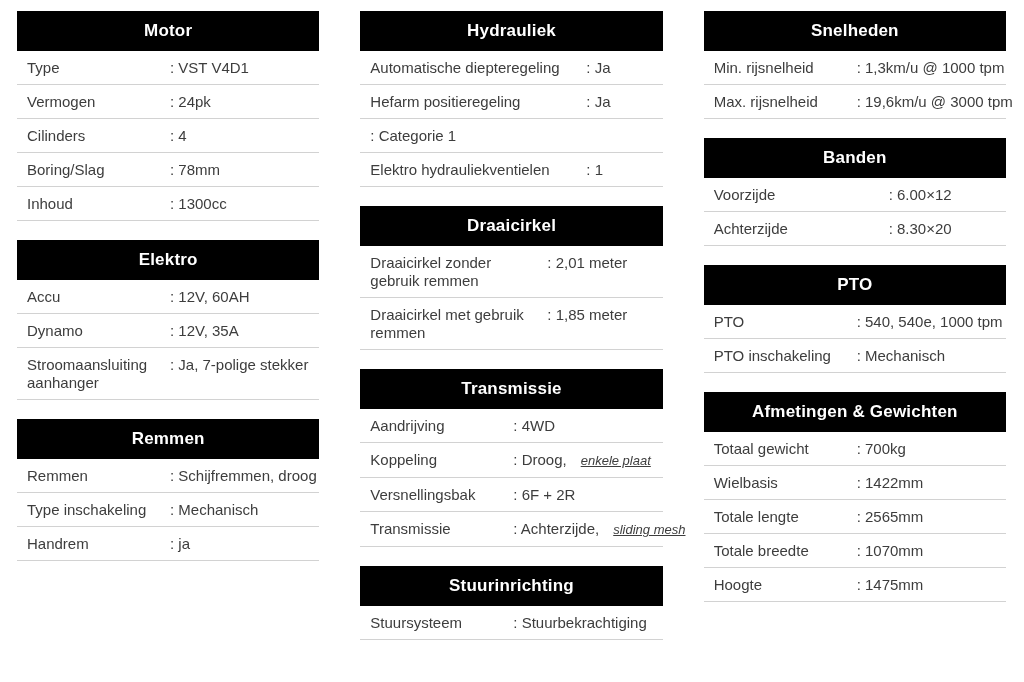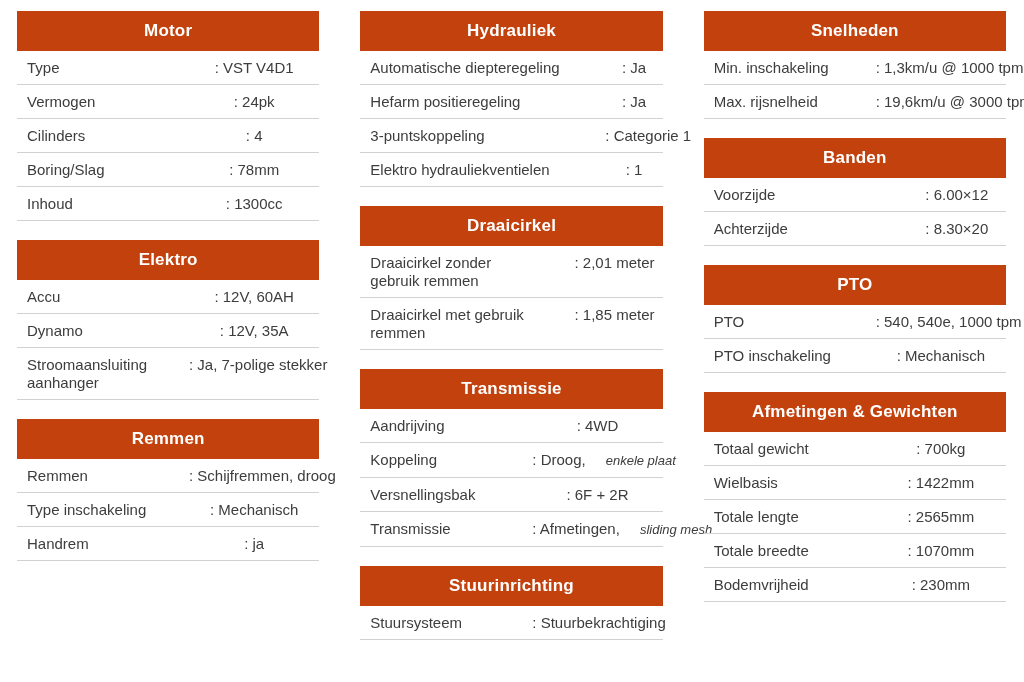--- a/index.html
+++ b/index.html
@@ -18,50 +18,50 @@
     grid-template-columns: 1fr 1fr 1fr;
     column-gap: 41px;
     align-content: start;
   }
   .col { min-width: 0; }
   .spec-table { margin-bottom: 19px; --val-x: 153px; }
   .t-hydrauliek  { --val-x: 226px; }
   .t-draaicirkel { --val-x: 187px; }
   .t-banden      { --val-x: 185px; }
   .table-header {
-    background: #c2410c;
+    background: #000000;
     height: 40px;
     display: flex; align-items: center; justify-content: center;
   }
   .table-header h2 {
     margin: 0;
     color: #ffffff;
     font-size: 17px;
     font-weight: bold;
     letter-spacing: 0.2px;
   }
   .row {
     display: grid;
     grid-template-columns: calc(var(--val-x) - 10px) 1fr;
     box-sizing: border-box;
     min-height: 34px;
     padding: 8px 0 7px 10px;
     border-bottom: 1px solid #d2d2d2;
     font-size: 15px;
     line-height: 18px;
     align-items: start;
-    gap: 19px;
   }
   .label { padding-right: 6px; }
-  .value { white-space: nowrap; text-align: center; }
+  .value { white-space: nowrap; }
   .value-italic {
     font-style: italic;
     font-size: 13px;
-    margin-left: 20px;
+    margin-left: 14px;
     white-space: nowrap;
+    text-decoration: underline;
   }
 </style>
 </head>
 <body>
 
 <div class="sheet">
 
   <div class="col">
 
     <section class="spec-table">
@@ -136,21 +136,20 @@
       </header>
       <div class="row">
         <span class="label">Automatische diepteregeling</span>
         <span class="value">: Ja</span>
       </div>
       <div class="row">
         <span class="label">Hefarm positieregeling</span>
         <span class="value">: Ja</span>
       </div>
       <div class="row">
-        <span class="label">3-puntskoppeling</span>
         <span class="value">: Categorie 1</span>
       </div>
       <div class="row">
         <span class="label">Elektro hydrauliekventielen</span>
         <span class="value">: 1</span>
       </div>
     </section>
 
     <section class="spec-table t-draaicirkel">
       <header class="table-header">
@@ -177,21 +176,21 @@
       <div class="row">
         <span class="label">Koppeling</span>
         <span class="value"><span>: Droog,</span><span class="value-italic">enkele plaat</span></span>
       </div>
       <div class="row">
         <span class="label">Versnellingsbak</span>
         <span class="value">: 6F + 2R</span>
       </div>
       <div class="row">
         <span class="label">Transmissie</span>
-        <span class="value"><span>: Afmetingen,</span><span class="value-italic">sliding mesh</span></span>
+        <span class="value"><span>: Achterzijde,</span><span class="value-italic">sliding mesh</span></span>
       </div>
     </section>
 
     <section class="spec-table">
       <header class="table-header">
         <h2>Stuurinrichting</h2>
       </header>
       <div class="row">
         <span class="label">Stuursysteem</span>
         <span class="value">: Stuurbekrachtiging</span>
@@ -200,21 +199,21 @@
 
   </div>
 
   <div class="col">
 
     <section class="spec-table">
       <header class="table-header">
         <h2>Snelheden</h2>
       </header>
       <div class="row">
-        <span class="label">Min. inschakeling</span>
+        <span class="label">Min. rijsnelheid</span>
         <span class="value">: 1,3km/u @ 1000 tpm</span>
       </div>
       <div class="row">
         <span class="label">Max. rijsnelheid</span>
         <span class="value">: 19,6km/u @ 3000 tpm</span>
       </div>
     </section>
 
     <section class="spec-table t-banden">
       <header class="table-header">
@@ -258,20 +257,20 @@
       </div>
       <div class="row">
         <span class="label">Totale lengte</span>
         <span class="value">: 2565mm</span>
       </div>
       <div class="row">
         <span class="label">Totale breedte</span>
         <span class="value">: 1070mm</span>
       </div>
       <div class="row">
-        <span class="label">Bodemvrijheid</span>
-        <span class="value">: 230mm</span>
+        <span class="label">Hoogte</span>
+        <span class="value">: 1475mm</span>
       </div>
     </section>
 
   </div>
 
 </div>
 
 </body></html>

